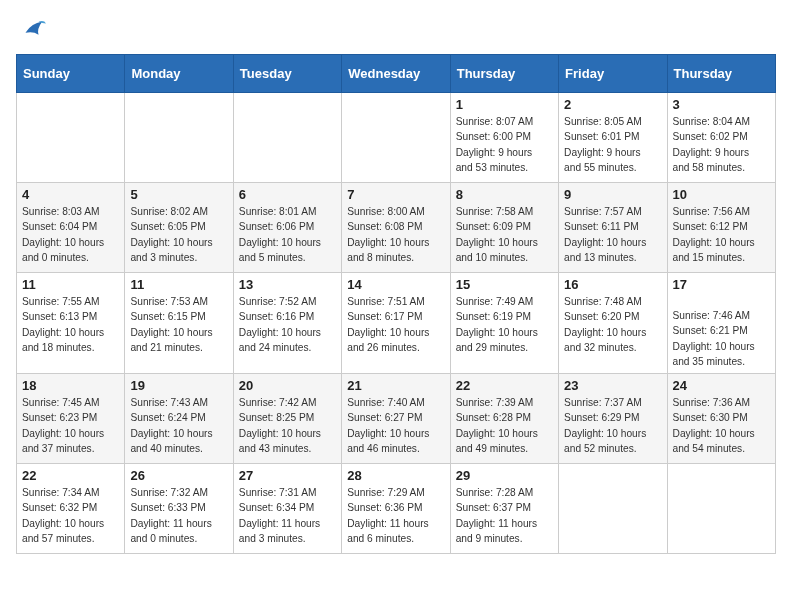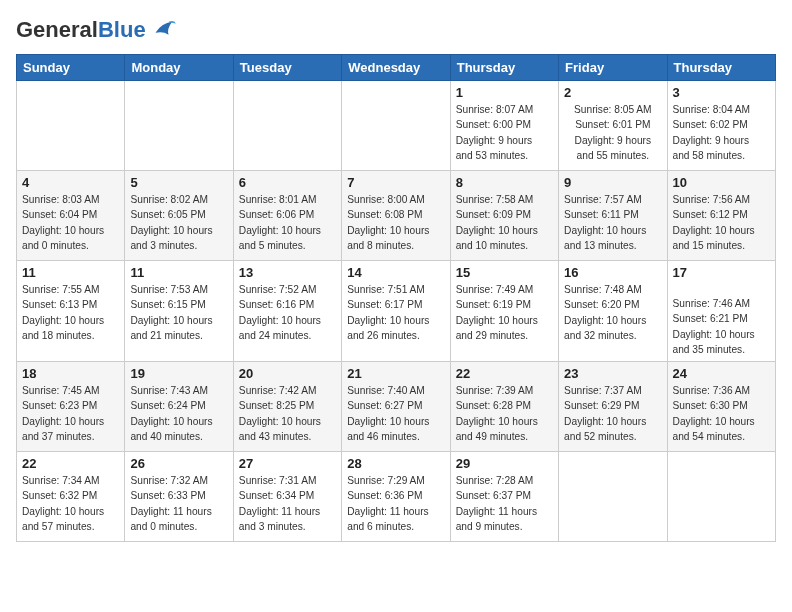--- a/index.html
+++ b/index.html
@@ -45,21 +45,21 @@
     .calendar {
       width: 100%;
       border-collapse: collapse;
       border: 1px solid #ccc;
     }
     .calendar th {
       background-color: #2a6db5;
       color: #fff;
       font-size: 13px;
       font-weight: bold;
-      padding: 5px 6px;
+      padding: 11px 6px;
       text-align: left;
       border: 1px solid #1e5a9c;
     }
     .calendar td {
       width: 108px;
       vertical-align: top;
       padding: 4px 5px;
       border: 1px solid #ccc;
       font-size: 10.5px;
       color: #333;
@@ -94,23 +94,20 @@
       height: 28px;
       margin-left: 2px;
     }
   </style>
 </head>
 <body>
 
 <div class="header">
   <div class="logo">
     <div class="logo-wrapper">
-      <span class="logo-text">
-        <span class="general">General</span><span class="blue">Blue</span>
-      </span>
       <svg class="logo-bird" viewBox="0 0 30 30" xmlns="http://www.w3.org/2000/svg">
         <path d="M8 18 Q14 8 26 6 Q20 14 22 20 Q16 16 8 18Z" fill="#2a6db5"></path>
         <path d="M22 6 Q28 4 30 8 Q26 8 22 6Z" fill="#4a9fd5"></path>
       </svg>
     </div>
   </div>
   <div class="title-area">
     <div class="month-title"></div>
     <div class="location"></div>
   </div>
@@ -136,21 +133,21 @@
         <td class="empty-cell"></td>
         <td>
           <span class="day-number">1</span>
           <div class="day-info" style="white-space: pre-line;">Sunrise: 8:07 AM
 Sunset: 6:00 PM
 Daylight: 9 hours
 and 53 minutes.</div>
         </td>
         <td>
           <span class="day-number">2</span>
-          <div class="day-info" style="white-space: pre-line; text-align: center;">Sunrise: 8:05 AM
+          <div class="day-info" style="white-space: pre-line;">Sunrise: 8:05 AM
 Sunset: 6:01 PM
 Daylight: 9 hours
 and 55 minutes.</div>
         </td>
         <td>
           <span class="day-number">3</span>
           <div class="day-info" style="white-space: pre-line;">Sunrise: 8:04 AM
 Sunset: 6:02 PM
 Daylight: 9 hours
 and 58 minutes.</div>

